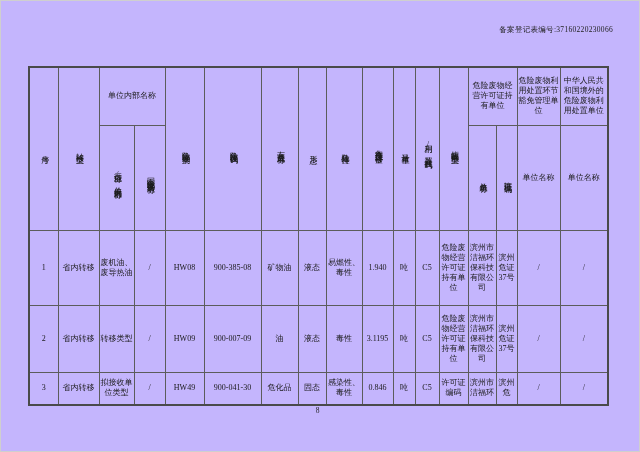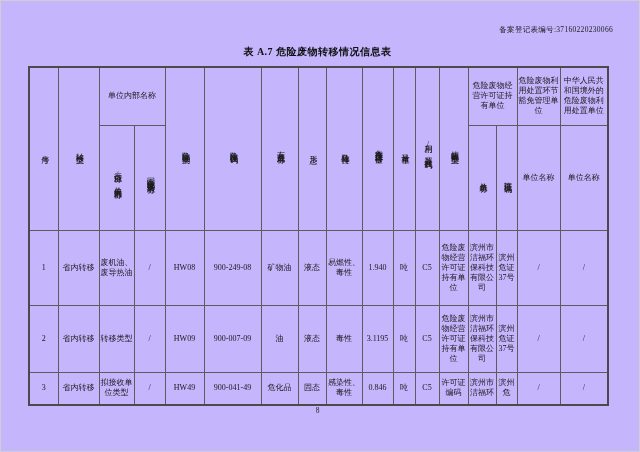--- a/index.html
+++ b/index.html
@@ -41,21 +41,20 @@
     font-size:7.5px;color:#222;
   }
 </style>
 </head>
 <body>
 
 <div class="page">
 
   <div class="reg">备案登记表编号:37160220230066</div>
 
-  <div class="doc-title">表 A.7 危险废物转移情况信息表</div>
 
   <table class="main">
     <colgroup>
       <col style="width:29px">
         <col style="width:41px">
         <col style="width:35px">
       <col style="width:31px">
         <col style="width:39px">
         <col style="width:57px">
       <col style="width:37px">
@@ -96,21 +95,21 @@
         <th>单位名称</th>
         <th>单位名称</th>
       </tr>
 
       <tr style="height:75px">
         <td class="num">1</td>
         <td>省内转移</td>
         <td>废机油、废导热油</td>
         <td>/</td>
         <td class="num">HW08</td>
-        <td class="num">900-249-08</td>
+        <td class="num">900-385-08</td>
         <td>矿物油</td>
         <td>液态</td>
         <td>易燃性、毒性</td>
         <td class="num">1.940</td>
         <td>吨</td>
         <td class="num">C5</td>
         <td>危险废物经营许可证持有单位</td>
         <td>滨州市洁福环保科技有限公司</td>
         <td>滨州危证37号</td>
         <td>/</td>
@@ -136,21 +135,21 @@
         <td>/</td>
         <td>/</td>
       </tr>
 
       <tr style="height:33px">
         <td class="num">3</td>
         <td>省内转移</td>
         <td>拟接收单位类型</td>
         <td>/</td>
         <td class="num">HW49</td>
-        <td class="num">900-041-49</td>
+        <td class="num">900-041-30</td>
         <td>危化品</td>
         <td>固态</td>
         <td>感染性、毒性</td>
         <td class="num">0.846</td>
         <td>吨</td>
         <td class="num">C5</td>
         <td>许可证编码</td>
         <td>滨州市洁福环</td>
         <td>滨州危</td>
         <td>/</td>

